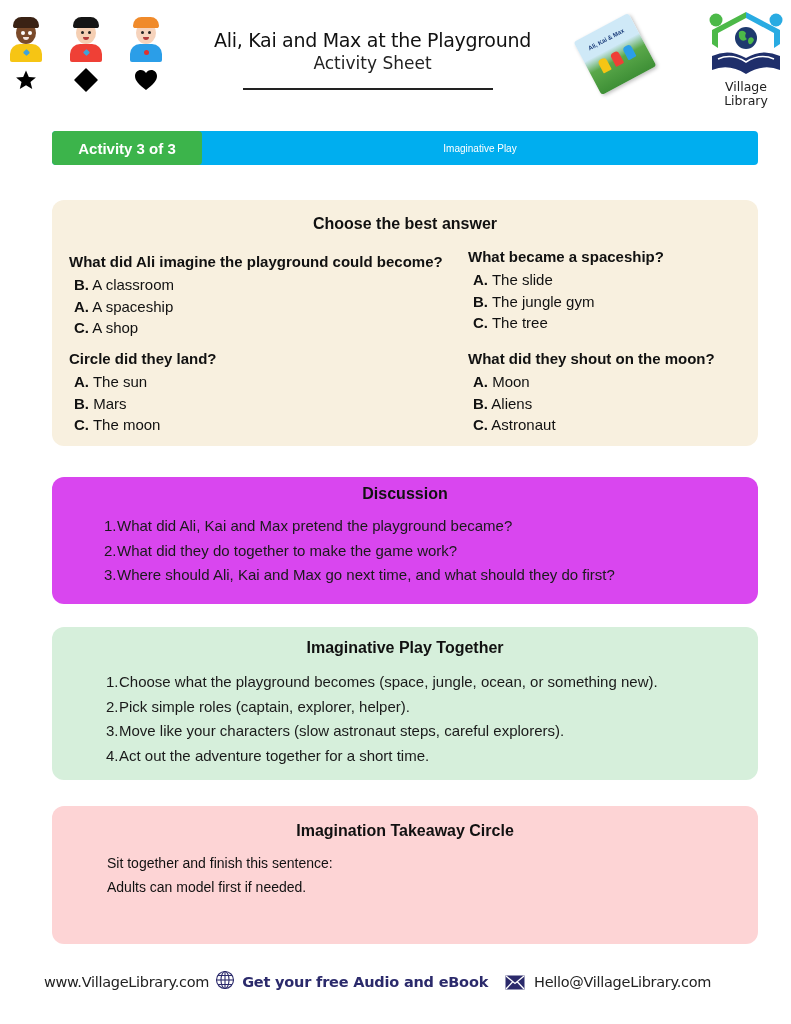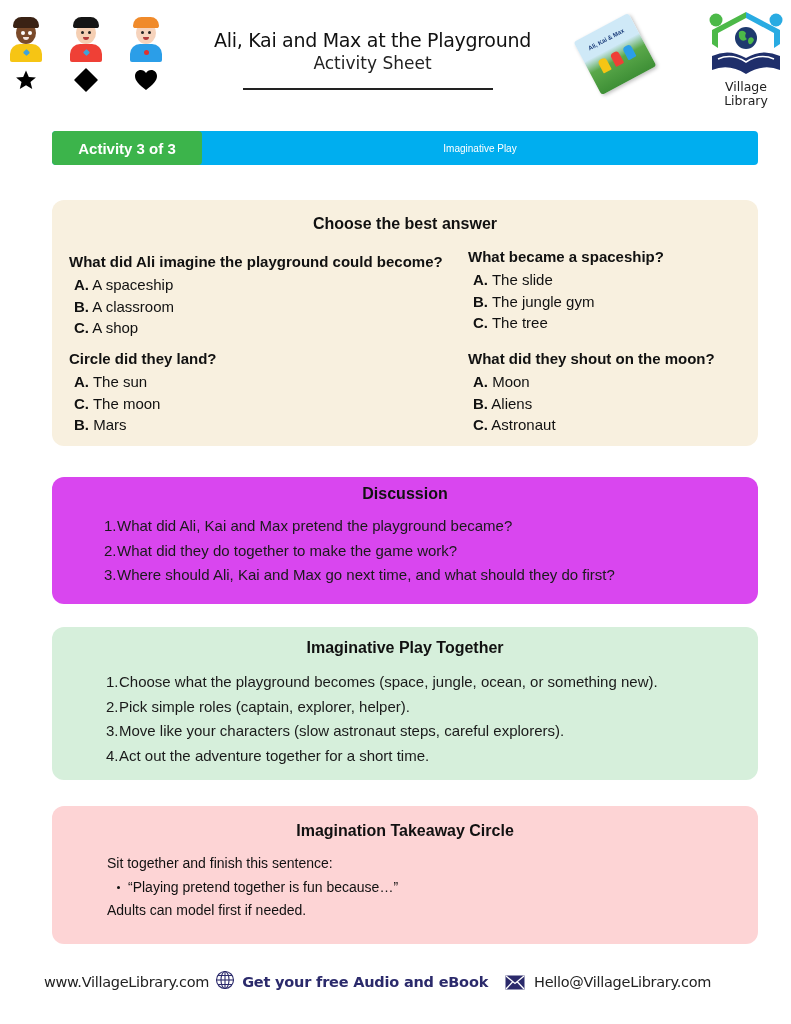--- a/index.html
+++ b/index.html
@@ -172,41 +172,41 @@
   <div class="activity-count">Activity 3 of 3</div>
   <div class="activity-name">Imaginative Play</div>
 </div>
 
 <div class="card quiz">
   <div class="card-title">Choose the best answer</div>
 
   <div class="q" style="left:17px;top:53px">
     <div class="q-text">What did Ali imagine the playground could become?</div>
     <div class="q-opts">
+      <div class="q-opt"><b>B.</b> <span>A classroom</span></div>
       <div class="q-opt"><b>A.</b> <span>A spaceship</span></div>
-      <div class="q-opt"><b>B.</b> <span>A classroom</span></div>
       <div class="q-opt"><b>C.</b> <span>A shop</span></div>
     </div>
   </div>
 
   <div class="q" style="left:416px;top:48px">
     <div class="q-text">What became a spaceship?</div>
     <div class="q-opts">
       <div class="q-opt"><b>A.</b> <span>The slide</span></div>
       <div class="q-opt"><b>B.</b> <span>The jungle gym</span></div>
       <div class="q-opt"><b>C.</b> <span>The tree</span></div>
     </div>
   </div>
 
   <div class="q" style="left:17px;top:150px">
     <div class="q-text">Circle did they land?</div>
     <div class="q-opts">
       <div class="q-opt"><b>A.</b> <span>The sun</span></div>
+      <div class="q-opt"><b>B.</b> <span>Mars</span></div>
       <div class="q-opt"><b>C.</b> <span>The moon</span></div>
-      <div class="q-opt"><b>B.</b> <span>Mars</span></div>
     </div>
   </div>
 
   <div class="q" style="left:416px;top:150px">
     <div class="q-text">What did they shout on the moon?</div>
     <div class="q-opts">
       <div class="q-opt"><b>A.</b> <span>Moon</span></div>
       <div class="q-opt"><b>B.</b> <span>Aliens</span></div>
       <div class="q-opt"><b>C.</b> <span>Astronaut</span></div>
     </div>
@@ -229,21 +229,20 @@
     <li><span class="num">2.</span><span>Pick simple roles (captain, explorer, helper).</span></li>
     <li><span class="num">3.</span><span>Move like your characters (slow astronaut steps, careful explorers).</span></li>
     <li><span class="num">4.</span><span>Act out the adventure together for a short time.</span></li>
   </ol>
 </div>
 
 <div class="card takeaway">
   <div class="card-title" style="position:absolute;top:16px;left:0;width:100%">Imagination Takeaway Circle</div>
   <div class="take-body">
     <div>Sit together and finish this sentence:</div>
-    <div class="take-bullet"><span class="dot"></span><span>“Playing pretend together is fun because…”</span></div>
     <div>Adults can model first if needed.</div>
   </div>
 </div>
 
 <div class="footer">
   <span class="web">www.VillageLibrary.com</span>
   <span class="globe">
     <svg width="20" height="20" viewBox="0 0 20 20" fill="none" stroke="#2b2a6b" stroke-width="1.1">
       <circle cx="10" cy="10" r="8.5"></circle>
       <ellipse cx="10" cy="10" rx="4" ry="8.5"></ellipse>

